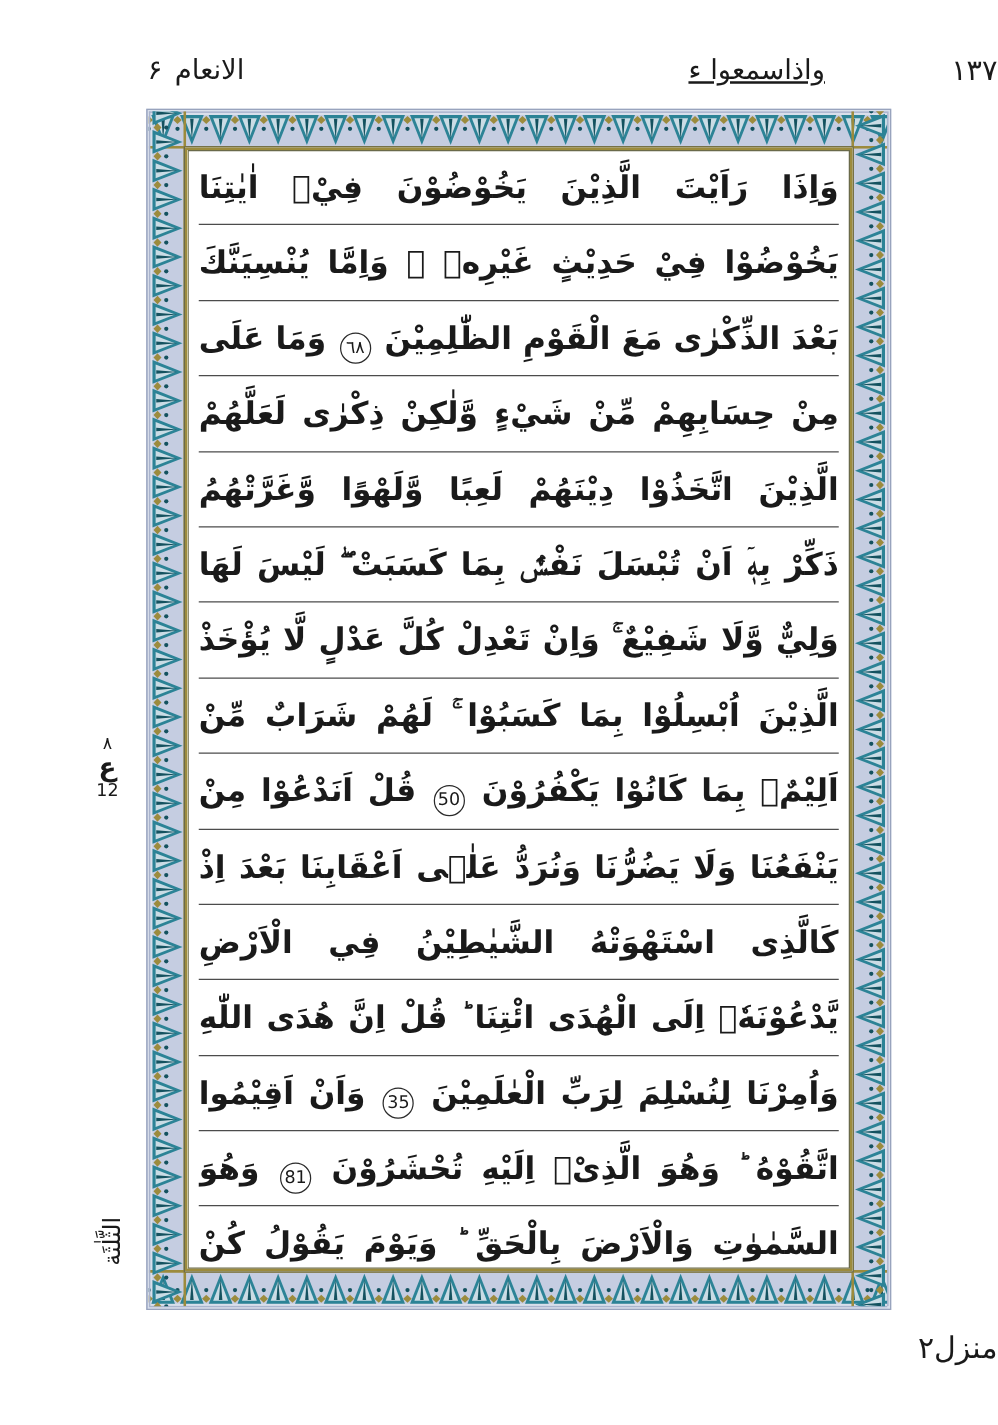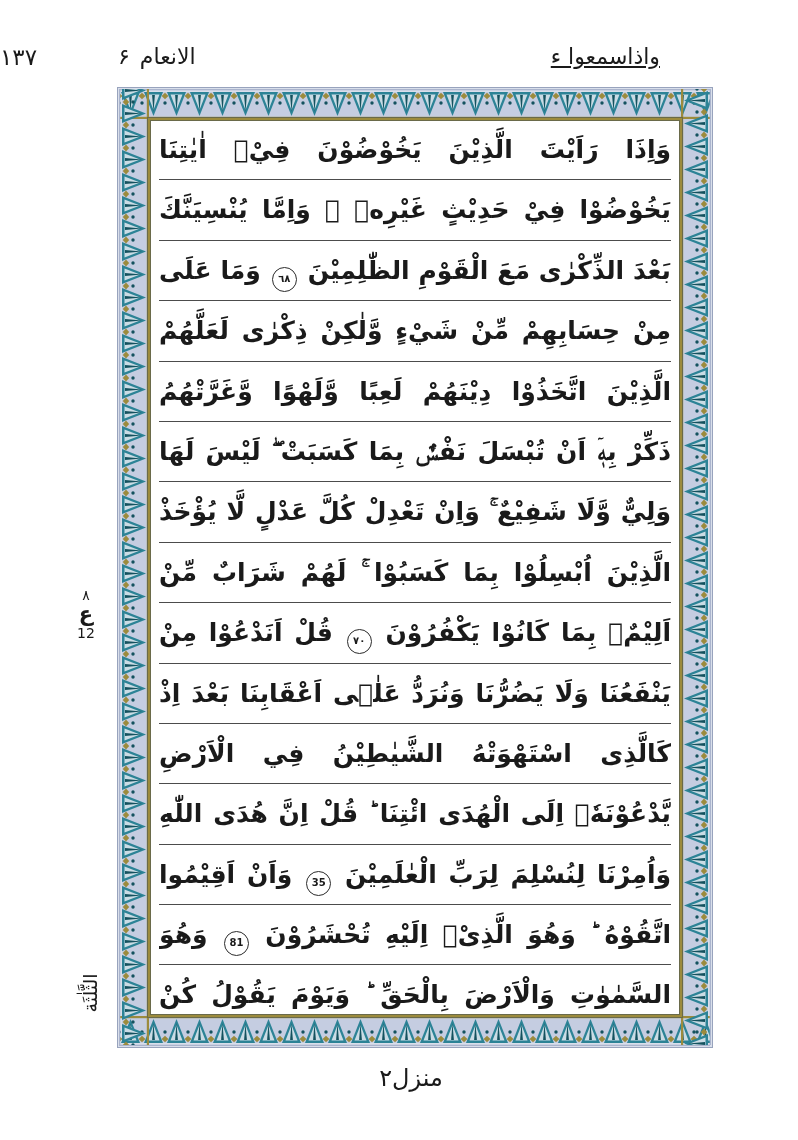--- a/index.html
+++ b/index.html
@@ -4,21 +4,21 @@
 <style>
   html,body{margin:0;padding:0;}
   body{
     width:798px;height:1140px;position:relative;overflow:hidden;
     background:#ffffff;color:#1a1a1a;
     font-family:"DejaVu Sans",sans-serif;
   }
   
   .hdr{position:absolute;top:44px;font-size:22px;white-space:nowrap;}
   .hdr-right{right:138px;text-decoration:underline;}
-  .hdr-center{left:0;right:0;text-align:left;font-size:23px;}
+  .hdr-center{left:0;right:0;text-align:right;font-size:23px;}
   .hdr-left{left:118px;display:flex;flex-direction:row;gap:10px;direction:rtl;}
   
   .frame{
     position:absolute;left:117px;top:87px;width:596px;height:961px;
     box-sizing:border-box;border:1.5px solid #98a3bd;
     background:#c5cde1;
     box-shadow:inset 0 0 0 4px #d9dfeb;
     overflow:hidden;
   }
   .bstrip{position:absolute;height:30px;overflow:visible;}
@@ -39,36 +39,36 @@
   .qline{
     height:59.4px;line-height:59.4px;overflow:hidden;
     border-bottom:1.2px solid #4c4c4c;
     font-size:25px;font-weight:bold;
     direction:rtl;text-align:justify;text-align-last:justify;
   }
   .qline.last{border-bottom:none;}
   .ayah-marker{
     display:inline-block;width:23px;height:23px;line-height:22px;
     border:1.5px solid #2b2b2b;border-radius:50%;
-    font-size:10px;font-weight:bold;text-align:center;text-align-last:center;
+    font-size:14px;font-weight:normal;text-align:center;text-align-last:center;
     vertical-align:-3px;margin:0 2px;
   }
   
   .ruku{
     position:absolute;left:68px;top:588px;width:36px;
     display:flex;flex-direction:column;align-items:center;line-height:1.1;
   }
   .ruku .num{font-size:14px;}
   .ruku .ain{font-size:21px;font-weight:bold;}
   .hizb{
     position:absolute;left:28px;top:982px;width:124px;text-align:center;
     transform:rotate(-90deg);font-size:19px;white-space:nowrap;
   }
   
-  .footer{position:absolute;top:1064px;left:0;right:0;text-align:center;font-size:24px;margin-left:24px;}
+  .footer{position:absolute;top:1064px;left:0;right:0;font-size:24px;margin-left:24px;}
 </style>
 </head>
 <body>
 
 <div class="hdr hdr-right" dir="rtl">واذاسمعوا ء</div>
 <div class="hdr hdr-center">١٣٧</div>
 <div class="hdr hdr-left">
   <span>الانعام</span>
   <span>۶</span>
 </div>
@@ -793,21 +793,21 @@
   <div class="inner">
     <div class="lines" id="lines">
         <div class="qline" dir="rtl">وَاِذَا رَاَيْتَ الَّذِيْنَ يَخُوْضُوْنَ فِيْۤ اٰيٰتِنَا فَاَعْرِضْ عَنْهُمْ حَتّٰى</div>
         <div class="qline" dir="rtl">يَخُوْضُوْا فِيْ حَدِيْثٍ غَيْرِهٖ ۚ وَاِمَّا يُنْسِيَنَّكَ الشَّيْطٰنُ فَلَا تَقْعُدْ</div>
         <div class="qline" dir="rtl">بَعْدَ الذِّكْرٰى مَعَ الْقَوْمِ الظّٰلِمِيْنَ <span class="ayah-marker">٦٨</span> وَمَا عَلَى الَّذِيْنَ يَتَّقُوْنَ</div>
         <div class="qline" dir="rtl">مِنْ حِسَابِهِمْ مِّنْ شَيْءٍ وَّلٰكِنْ ذِكْرٰى لَعَلَّهُمْ يَتَّقُوْنَ  وَذَرِ</div>
         <div class="qline" dir="rtl">الَّذِيْنَ اتَّخَذُوْا دِيْنَهُمْ لَعِبًا وَّلَهْوًا وَّغَرَّتْهُمُ الْحَيٰوةُ الدُّنْيَا وَ</div>
         <div class="qline" dir="rtl">ذَكِّرْ بِهٖۤ اَنْ تُبْسَلَ نَفْسٌۢ بِمَا كَسَبَتْ ۖ لَيْسَ لَهَا مِنْ دُوْنِ اللّٰهِ</div>
         <div class="qline" dir="rtl">وَلِيٌّ وَّلَا شَفِيْعٌ ۚ وَاِنْ تَعْدِلْ كُلَّ عَدْلٍ لَّا يُؤْخَذْ مِنْهَا ؕ اُولٰٓئِكَ</div>
         <div class="qline" dir="rtl">الَّذِيْنَ اُبْسِلُوْا بِمَا كَسَبُوْا ۚ لَهُمْ شَرَابٌ مِّنْ حَمِيْمٍ وَّعَذَابٌ</div>
-        <div class="qline" dir="rtl">اَلِيْمٌۢ بِمَا كَانُوْا يَكْفُرُوْنَ <span class="ayah-marker">٧٠</span> قُلْ اَنَدْعُوْا مِنْ دُوْنِ اللّٰهِ مَا لَا</div>
+        <div class="qline" dir="rtl">اَلِيْمٌۢ بِمَا كَانُوْا يَكْفُرُوْنَ <span class="ayah-marker">50</span> قُلْ اَنَدْعُوْا مِنْ دُوْنِ اللّٰهِ مَا لَا</div>
         <div class="qline" dir="rtl">يَنْفَعُنَا وَلَا يَضُرُّنَا وَنُرَدُّ عَلٰۤى اَعْقَابِنَا بَعْدَ اِذْ هَدٰىنَا اللّٰهُ</div>
         <div class="qline" dir="rtl">كَالَّذِى اسْتَهْوَتْهُ الشَّيٰطِيْنُ فِي الْاَرْضِ حَيْرَانَ ۪ لَهٗۤ اَصْحٰبٌ</div>
         <div class="qline" dir="rtl">يَّدْعُوْنَهٗۤ اِلَى الْهُدَى ائْتِنَا ؕ قُلْ اِنَّ هُدَى اللّٰهِ هُوَ الْهُدٰى ؕ</div>
         <div class="qline" dir="rtl">وَاُمِرْنَا لِنُسْلِمَ لِرَبِّ الْعٰلَمِيْنَ <span class="ayah-marker">35</span> وَاَنْ اَقِيْمُوا الصَّلٰوةَ وَ</div>
         <div class="qline" dir="rtl">اتَّقُوْهُ ؕ وَهُوَ الَّذِىْۤ اِلَيْهِ تُحْشَرُوْنَ <span class="ayah-marker">81</span> وَهُوَ الَّذِىْ خَلَقَ</div>
         <div class="qline last" dir="rtl">السَّمٰوٰتِ وَالْاَرْضَ بِالْحَقِّ ؕ وَيَوْمَ يَقُوْلُ كُنْ فَيَكُوْنُ ؕ ۃ</div>
       </div>
   </div>
 </div>
 

